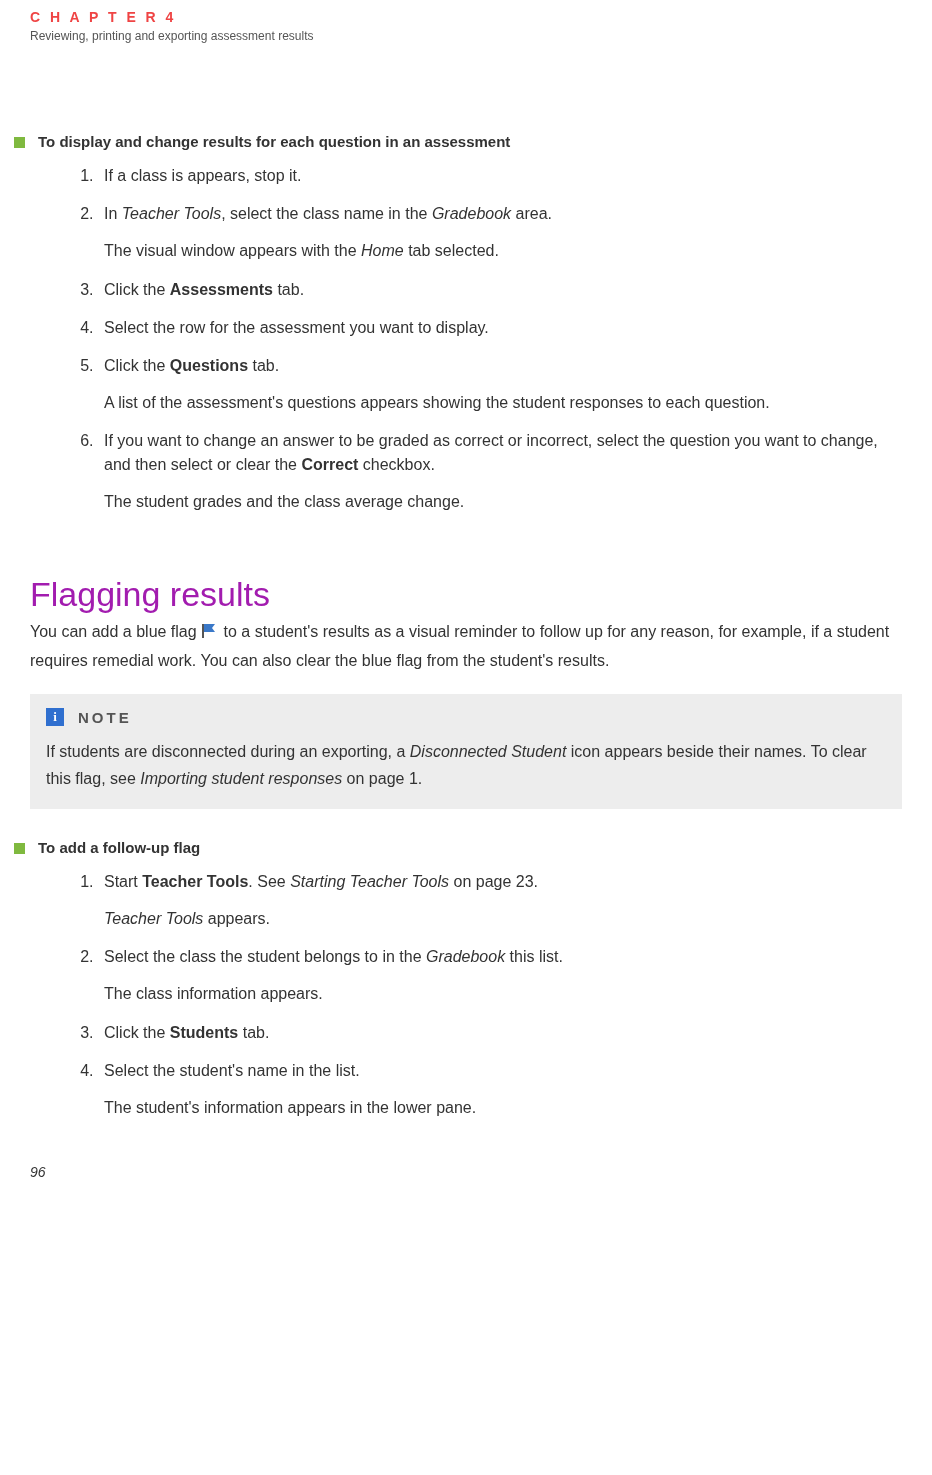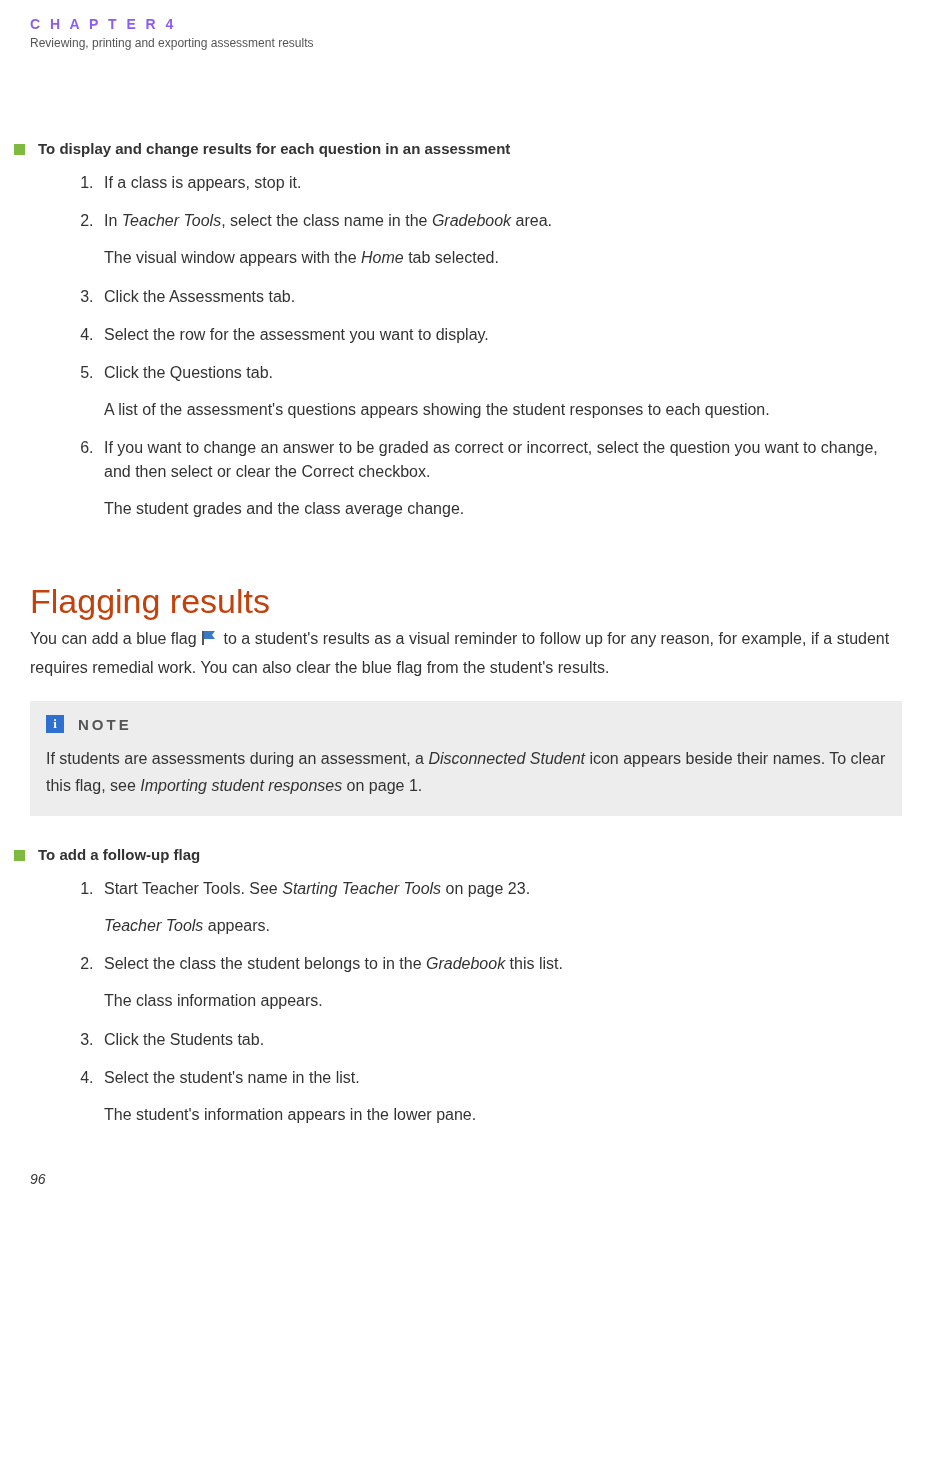--- a/index.html
+++ b/index.html
@@ -8,25 +8,25 @@
     color: #333;
     margin: 0;
     padding: 0;
     width: 932px;
     background: #fff;
   }
   .page {
     padding: 0 30px 30px 30px;
   }
   .chapter-header {
-    color: #8b5cf6;
+    color: #ef4444;
     font-size: 14px;
     letter-spacing: 3px;
     font-weight: bold;
-    margin-top: 16px;
+    margin-top: 9px;
   }
   .chapter-sub {
     color: #555;
     font-size: 12px;
     margin-top: 4px;
     margin-bottom: 90px;
   }
   .proc-heading {
     font-weight: bold;
     font-size: 15px;
@@ -50,21 +50,21 @@
   ol.steps > li {
     margin-bottom: 14px;
     padding-left: 6px;
     line-height: 1.5;
   }
   ol.steps > li > p {
     margin: 12px 0 0 0;
     line-height: 1.6;
   }
   .section-title {
-    color: #c2410c;
+    color: #a21caf;
     font-size: 34px;
     font-weight: normal;
     margin: 60px 0 4px 0;
   }
   .section-intro {
     line-height: 1.7;
     margin: 0 0 20px 0;
   }
   .note-box {
     background: #ededed;
@@ -91,21 +91,21 @@
     font-size: 13px;
     text-align: center;
     line-height: 18px;
     letter-spacing: 0;
   }
   .note-body {
     line-height: 1.7;
     color: #333;
   }
   em, .italic { font-style: italic; }
-  strong, .bold { font-weight: normal; text-align: center; }
+  strong, .bold { font-weight: bold; text-align: center; }
   .flag-icon {
     display: inline-block;
     vertical-align: -2px;
   }
   .page-num {
     font-size: 14px;
     color: #333;
     margin-top: 44px;
     font-style: italic;
   }
@@ -152,21 +152,21 @@
           <path d="M3 1 L14 1 L11 5 L14 9 L3 9 Z" fill="#3a78c8"></path>
         </svg></span><span> to a student's results as a visual reminder to follow up for any reason, for example, if a student requires remedial work. You can also clear the blue flag from the student's results.</span>
   </p>
 
   <div class="note-box">
     <div class="note-head">
       <span class="note-icon">i</span>
       <span>NOTE</span>
     </div>
     <div class="note-body">
-      <span>If students are assessments during an assessment, a </span><em>Disconnected Student</em><span> icon appears beside their names. To clear this flag, see </span><em>Importing student responses</em><span> on page 1.</span>
+      <span>If students are disconnected during an exporting, a </span><em>Disconnected Student</em><span> icon appears beside their names. To clear this flag, see </span><em>Importing student responses</em><span> on page 1.</span>
     </div>
   </div>
 
   <div class="proc-heading">To add a follow-up flag</div>
 
   <ol class="steps">
     <li>
       <span>Start </span><strong>Teacher Tools</strong><span>. See </span><em>Starting Teacher Tools</em><span> on page 23.</span>
       <p><em>Teacher Tools</em><span> appears.</span></p>
     </li>

